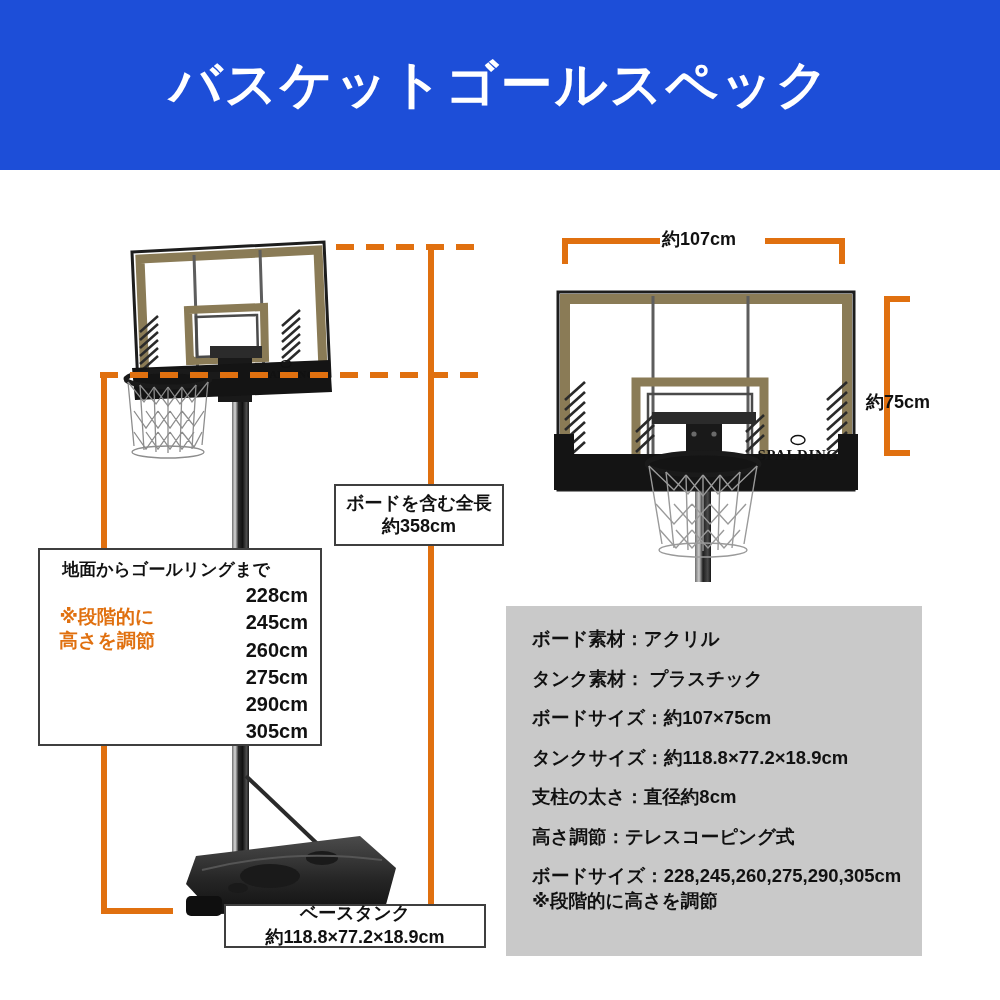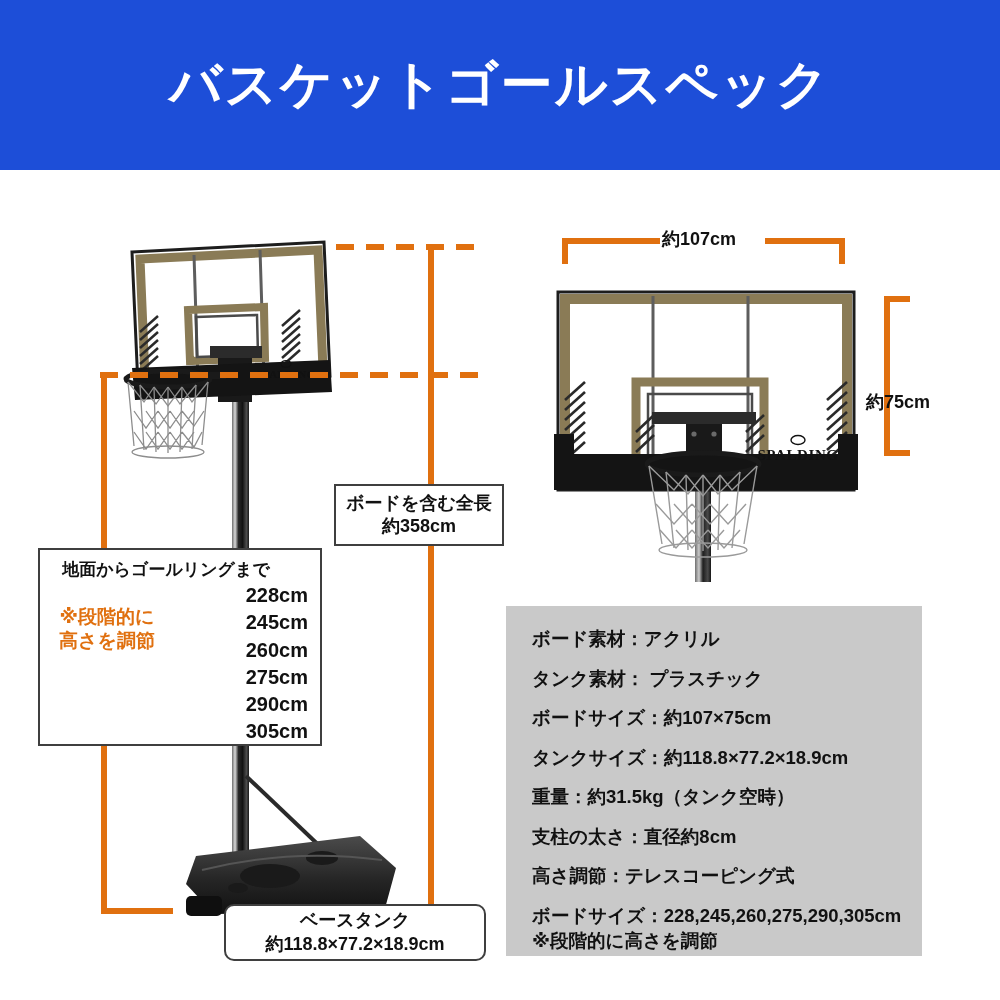--- a/index.html
+++ b/index.html
@@ -27,21 +27,21 @@
   #height-box .hb-list{position:absolute;right:12px;top:32px;width:150px;text-align:right;
         font-size:20px;font-weight:bold;color:#111;line-height:1.365;}
 
   
   #total-box{left:334px;top:484px;width:170px;height:62px;}
   #total-box .tb-inner{position:absolute;left:0;top:0;width:100%;height:100%;
         display:flex;flex-direction:column;align-items:center;justify-content:center;
         font-size:18px;font-weight:bold;color:#111;line-height:1.3;}
 
   
-  #tank-box{left:224px;top:904px;width:262px;height:57px;border-radius:10px;}
+  #tank-box{left:224px;top:904px;width:262px;height:44px;}
   #tank-box .tb-inner{position:absolute;left:0;top:0;width:100%;height:100%;
         display:flex;flex-direction:column;align-items:center;justify-content:center;
         font-size:18px;font-weight:bold;color:#111;line-height:1.32;}
 
   
   #spec-panel{position:absolute;left:506px;top:606px;width:416px;height:350px;
         background:#c9c9c9;box-sizing:border-box;padding:22px 0 0 26px;z-index:30;}
   #spec-panel .spec-row{font-size:18.5px;font-weight:bold;color:#111;
         margin-bottom:17px;white-space:nowrap;line-height:1.22;}
   #spec-panel .spec-row.tight{margin-bottom:2px;}
@@ -283,20 +283,19 @@
   <div class="or" style="left:884px;top:296px;width:6px;height:160px;"></div>
   <div class="or" style="left:884px;top:296px;width:26px;height:6px;"></div>
   <div class="or" style="left:884px;top:450px;width:26px;height:6px;"></div>
   <div class="dimlabel" style="left:866px;top:390px;">約75cm</div>
 
   <div id="spec-panel">
     <div class="spec-row">ボード素材：アクリル</div>
     <div class="spec-row">タンク素材： プラスチック</div>
     <div class="spec-row">ボードサイズ：約107×75cm</div>
     <div class="spec-row">タンクサイズ：約118.8×77.2×18.9cm</div>
-    <div class="spec-row">重量：約31.5kg（タンク空時）</div>
     <div class="spec-row">支柱の太さ：直径約8cm</div>
     <div class="spec-row">高さ調節：テレスコーピング式</div>
     <div class="spec-row tight">ボードサイズ：228,245,260,275,290,305cm</div>
     <div class="spec-row">※段階的に高さを調節</div>
   </div>
 
 </div>
 
 </body></html>

